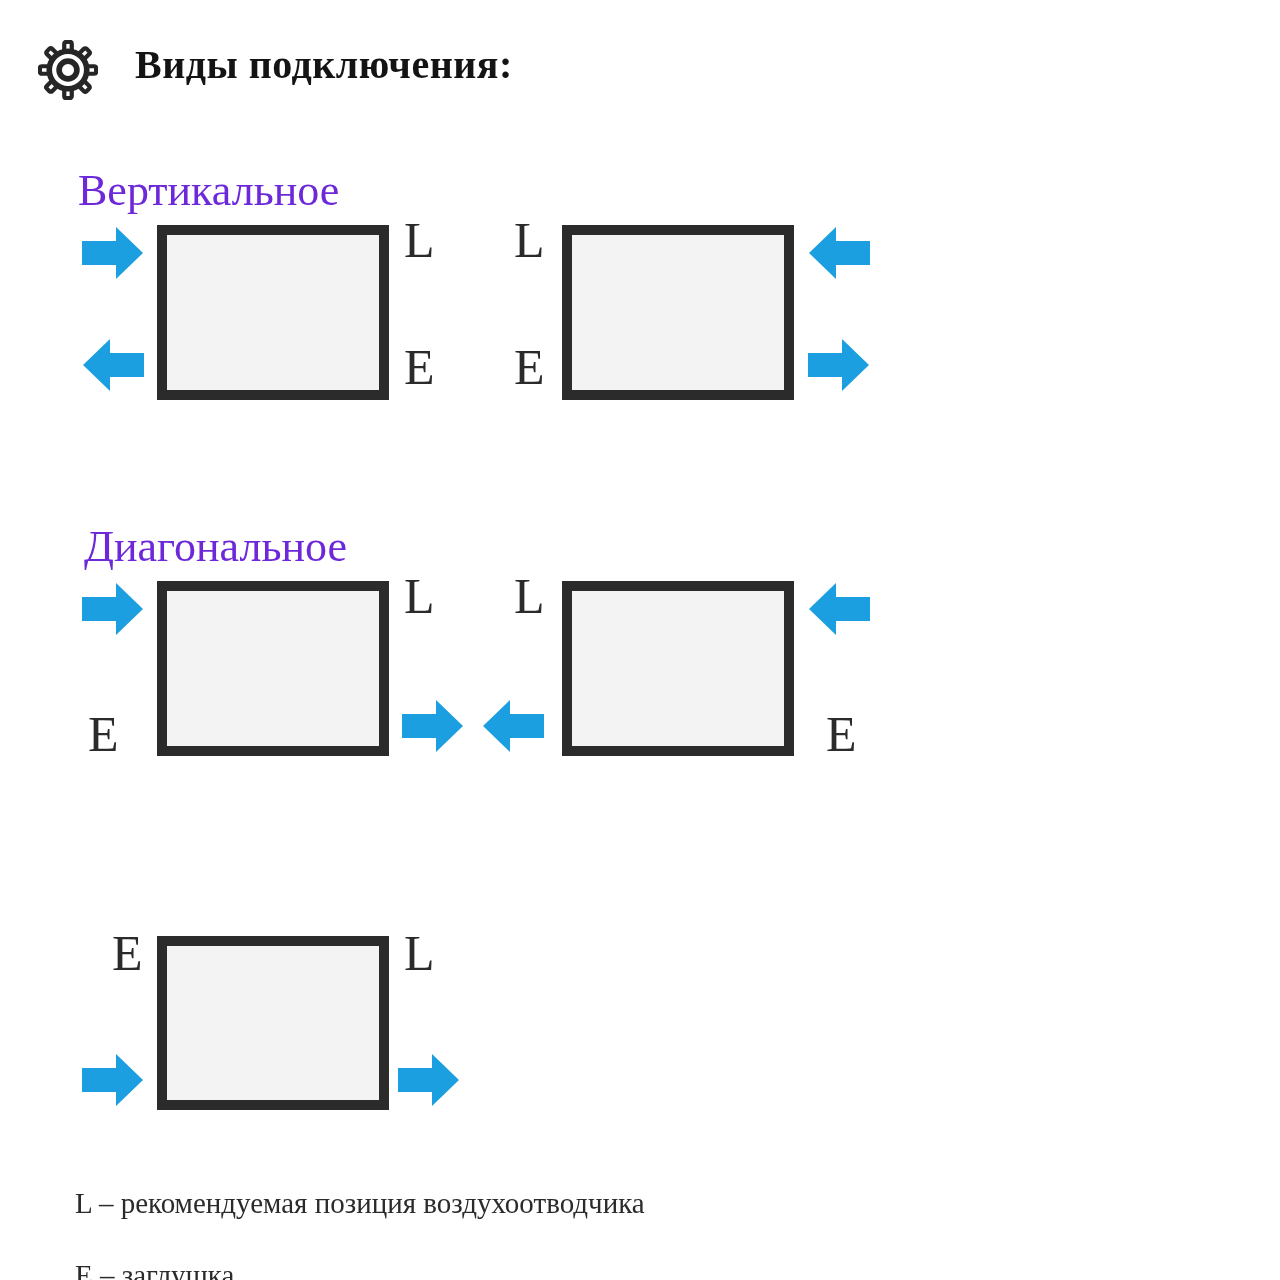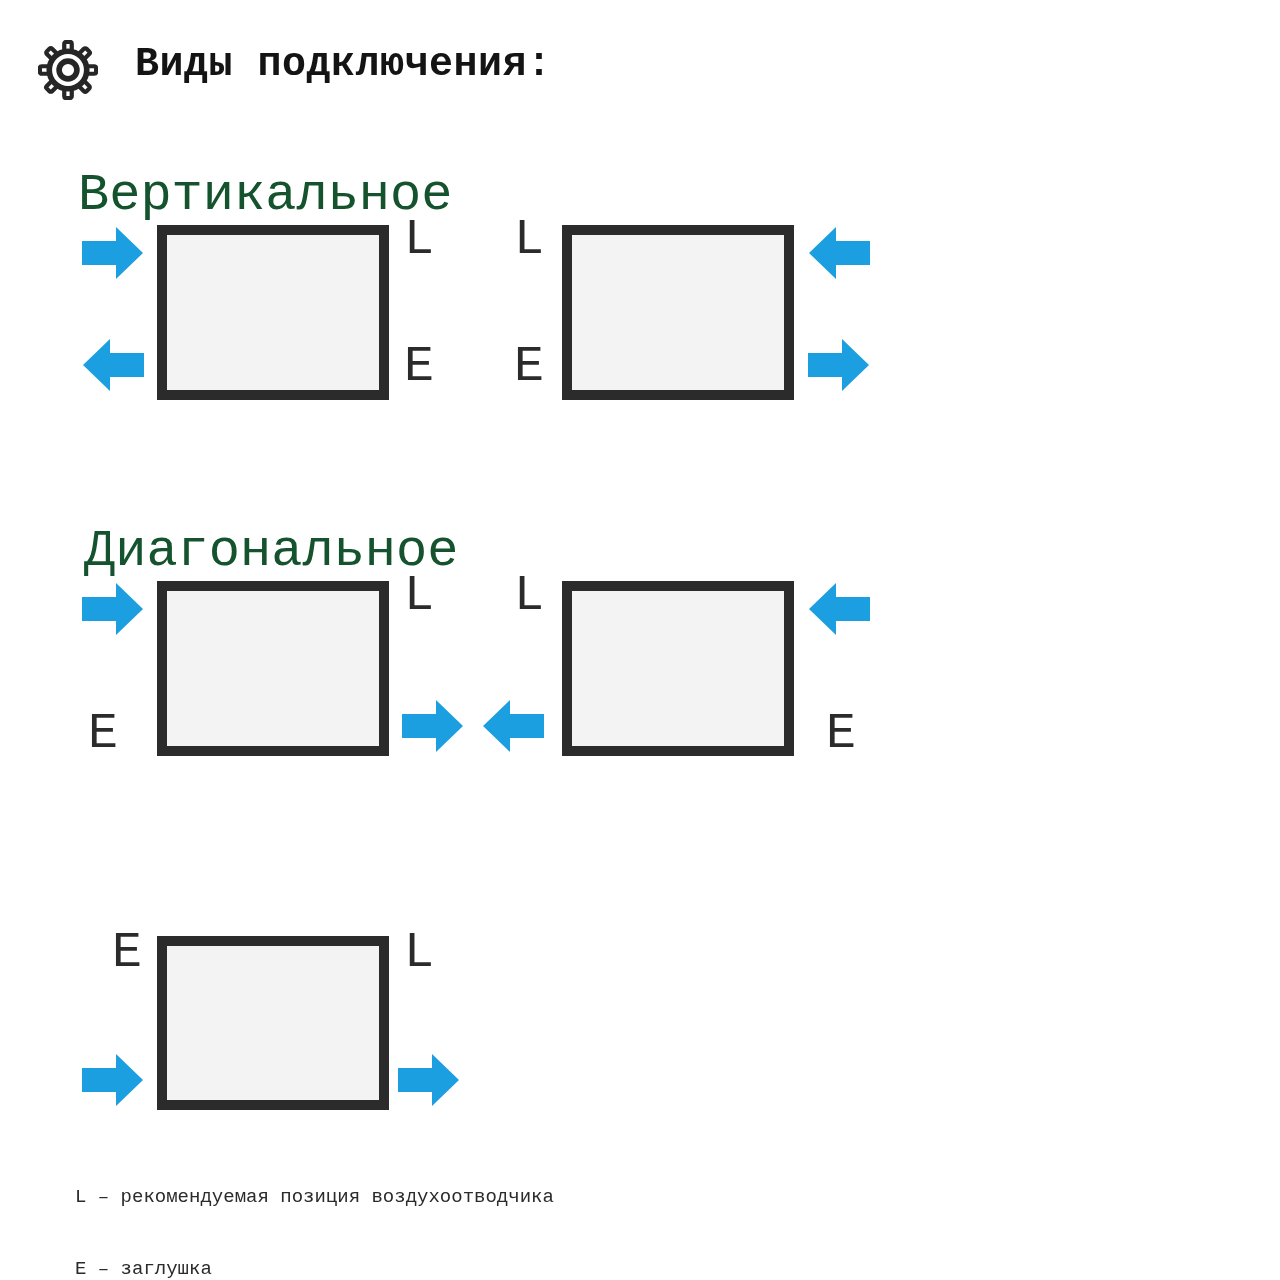--- a/index.html
+++ b/index.html
@@ -7,43 +7,43 @@
   :root {
     --arrow-blue: #1b9fe0;
     --outline-dark: #2b2b2b;
     --radiator-fill: #f3f3f3;
   }
   #canvas {
     position: relative;
     width: 1280px;
     height: 1280px;
     background: #ffffff;
-    font-family: Liberation Mono, monospace;
+    font-family: Liberation Serif, serif;
     overflow: hidden;
   }
   .header-icon {
     position: absolute;
     left: 38px; top: 40px;
     width: 60px; height: 60px;
   }
   .header-icon svg { display: block; width: 100%; height: 100%; }
   .header-title {
     position: absolute;
     left: 135px; top: 43px;
     font-size: 40px;
     font-weight: 700;
     color: #141414;
     line-height: 1.1;
     letter-spacing: 0.5px;
   }
   .section-title {
     position: absolute;
-    font-size: 52px;
+    font-size: 44px;
     font-weight: 400;
-    color: #14532d;
+    color: #6d28d9;
     line-height: 1.15;
   }
   .radiator {
     position: absolute;
     width: 232px;
     height: 175px;
     background: var(--radiator-fill);
     border: 10px solid var(--outline-dark);
   }
   .arrow {
@@ -56,21 +56,21 @@
   .arrow--left svg { transform: scaleX(-1); }
   .diagram-label {
     position: absolute;
     font-size: 50px;
     line-height: 1;
     font-weight: 400;
     color: #2b2b2b;
   }
   .legend-line {
     position: absolute;
-    font-size: 19px;
+    font-size: 29px;
     color: #2b2b2b;
     line-height: 1.2;
   }
 </style>
 </head>
 <body>
 
 <div id="canvas">
 
   <div class="header-icon">

